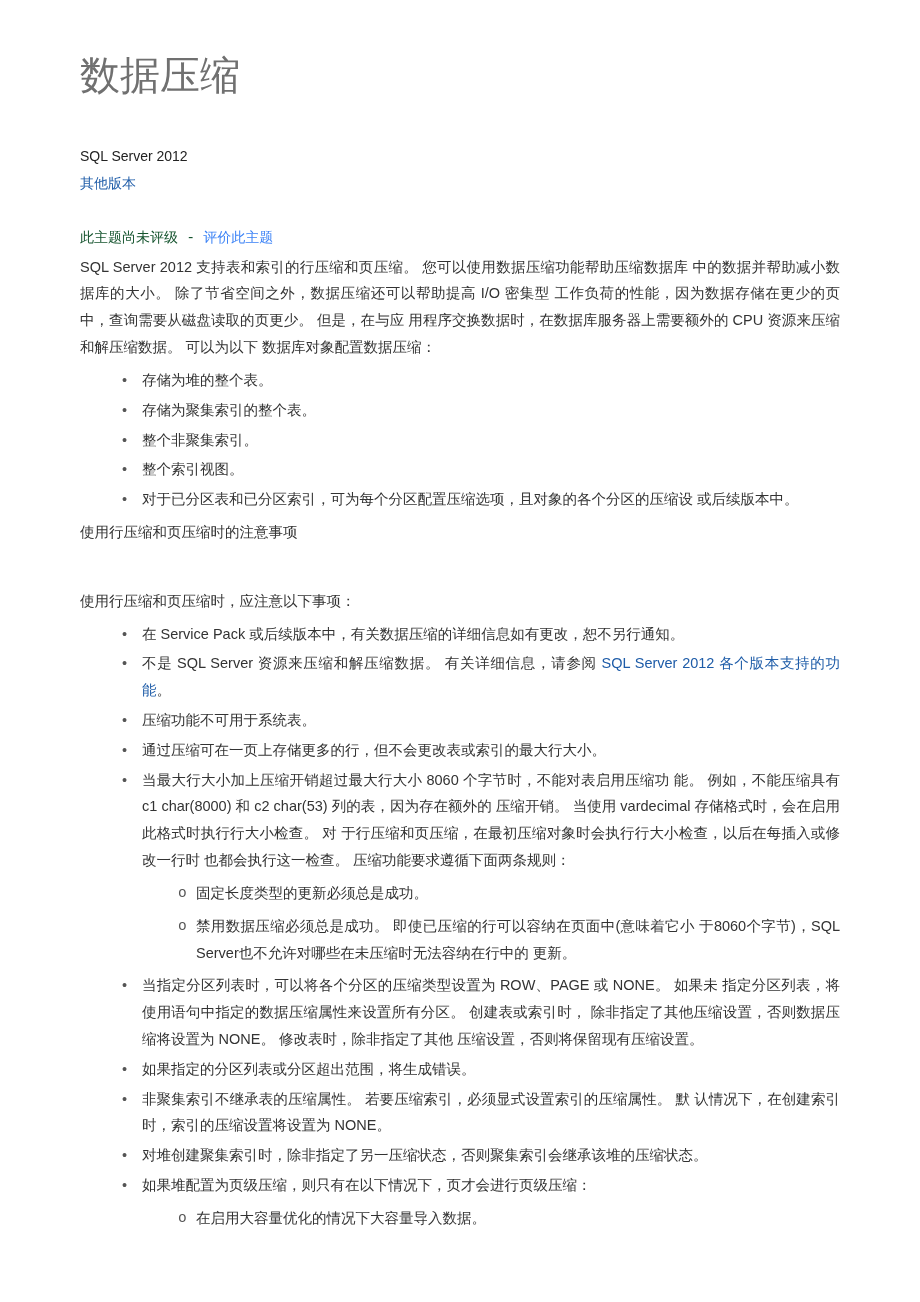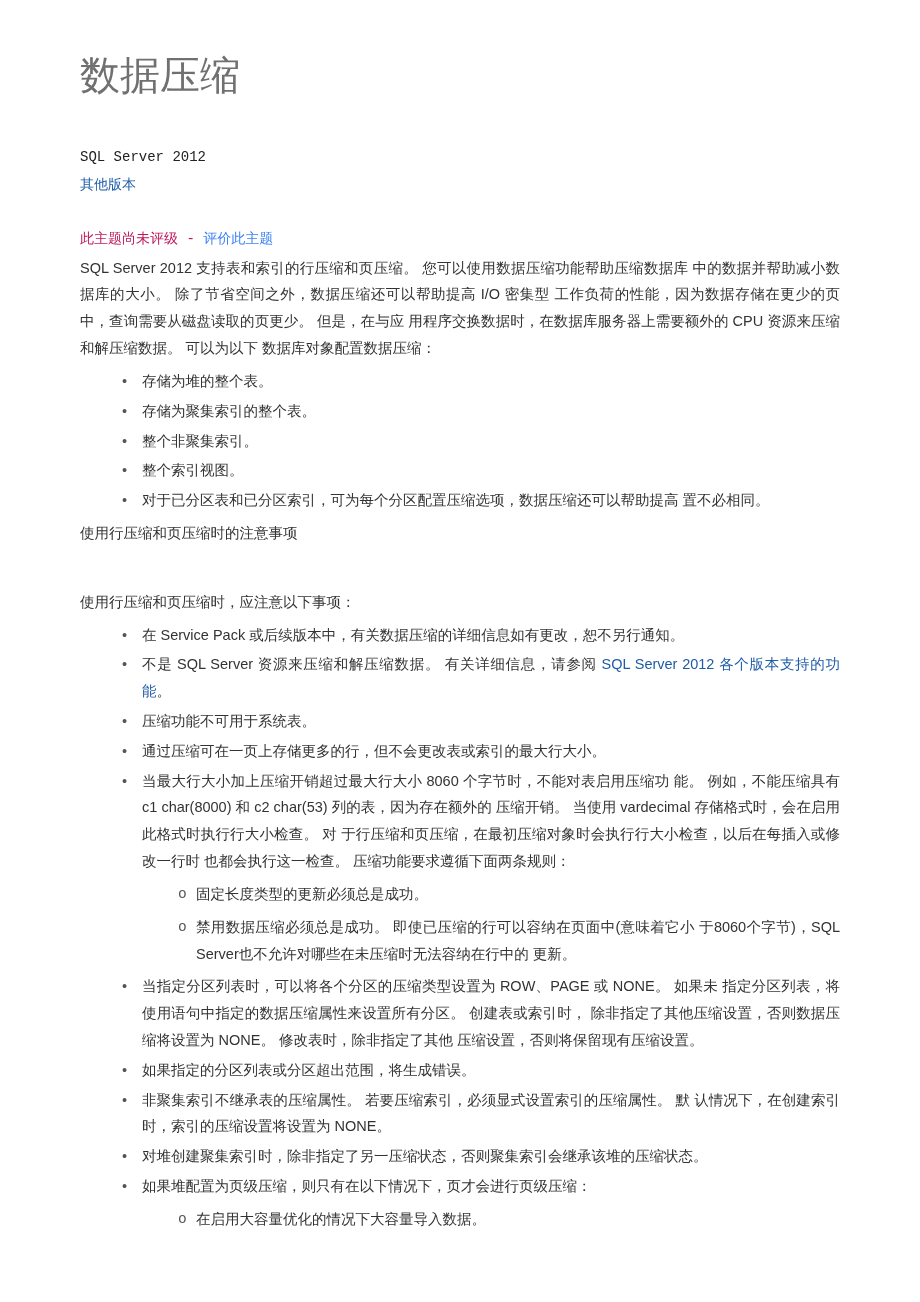--- a/index.html
+++ b/index.html
@@ -15,28 +15,28 @@
   }
   h1.title {
     font-family: Liberation Mono, monospace;
     font-weight: 300;
     font-size: 40px;
     color: #707070;
     margin: 0 0 40px 0;
     line-height: 1.2;
   }
   .mono {
-    font-family: Liberation Mono, monospace;
+    font-family: Liberation Sans, sans-serif;
     font-size: 14px;
     color: #222;
   }
   .light-mono {
     font-family: Consolas, "Courier New", monospace;
     font-size: 14px;
-    color: #be185d;
+    color: #14532d;
   }
   .link {
     color: #1e5ca8;
     font-family: Consolas, "Courier New", monospace;
     font-size: 14px;
     margin-top: 17px;
   }
   .meta-row {
     margin-bottom: 0;
   }
@@ -115,21 +115,21 @@
   <a class="link">评价此主题</a>
 </div>
 
 <p class="body">SQL Server 2012 支持表和索引的行压缩和页压缩。 您可以使用数据压缩功能帮助压缩数据库 中的数据并帮助减小数据库的大小。 除了节省空间之外，数据压缩还可以帮助提高 I/O 密集型 工作负荷的性能，因为数据存储在更少的页中，查询需要从磁盘读取的页更少。 但是，在与应 用程序交换数据时，在数据库服务器上需要额外的 CPU 资源来压缩和解压缩数据。 可以为以下 数据库对象配置数据压缩：</p>
 
 <ul class="b1">
   <li>存储为堆的整个表。</li>
   <li>存储为聚集索引的整个表。</li>
   <li>整个非聚集索引。</li>
   <li>整个索引视图。</li>
-  <li>对于已分区表和已分区索引，可为每个分区配置压缩选项，数据压缩还可以帮助提高 置不必相同。</li>
+  <li>对于已分区表和已分区索引，可为每个分区配置压缩选项，且对象的各个分区的压缩设 或后续版本中。</li>
 </ul>
 
 <p class="subhead">使用行压缩和页压缩时的注意事项</p>
 
 <div style="height:34px"></div>
 
 <p class="body">使用行压缩和页压缩时，应注意以下事项：</p>
 
 <ul class="b1">
   <li>在 Service Pack 或后续版本中，有关数据压缩的详细信息如有更改，恕不另行通知。</li>

